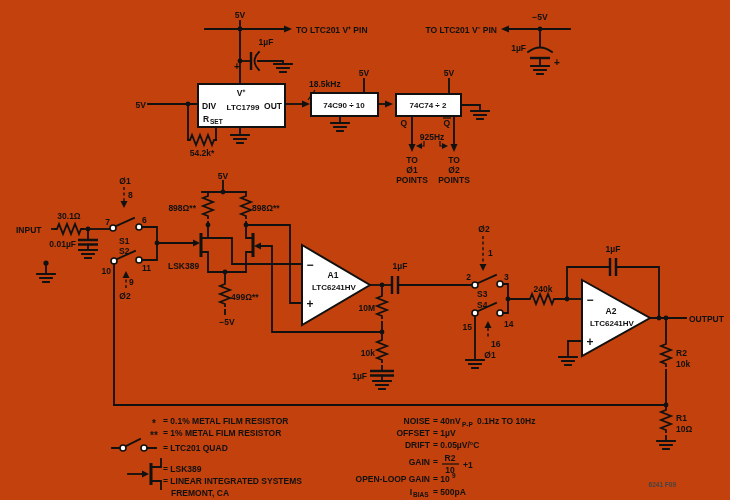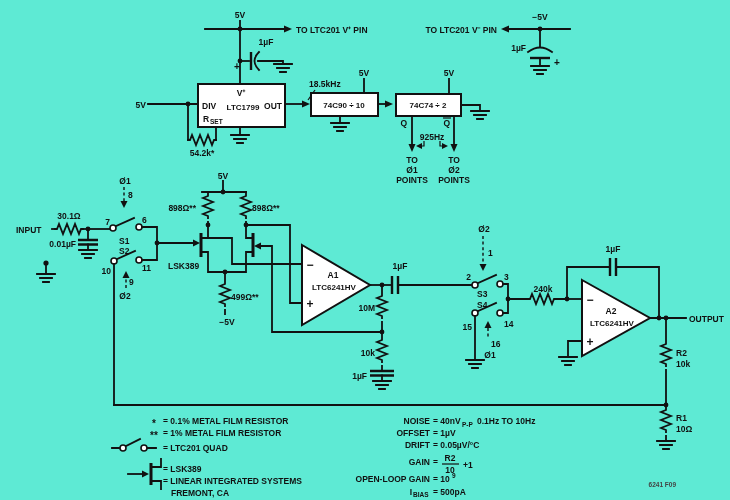--- a/index.html
+++ b/index.html
@@ -1,16 +1,16 @@
 <!DOCTYPE html>
 <html><head>
 <meta charset="utf-8">
 <style>
   html,body{margin:0;padding:0;background:#fff}
-  .stage{position:relative;width:730px;height:500px;background:#5eead4;overflow:hidden}
+  .stage{position:relative;width:730px;height:500px;background:#c2410c;overflow:hidden}
   svg{display:block}
   .w{stroke:#111;stroke-width:1.8;fill:none;stroke-linecap:square}
   .w1{stroke:#111;stroke-width:1.2;fill:none}
   .bar{stroke:#111;stroke-width:3;fill:none;stroke-linecap:butt}
   .plate{stroke:#111;stroke-width:2.4;fill:none;stroke-linecap:butt}
   .dash{stroke:#111;stroke-width:1.4;fill:none;stroke-dasharray:3 2.6}
   .box{fill:#fff;stroke:#111;stroke-width:2}
   .tri{fill:#fff;stroke:#111;stroke-width:2;stroke-linejoin:miter}
   .pin{fill:#fff;stroke:#111;stroke-width:1.6}
   .dot{fill:#111;stroke:none}

